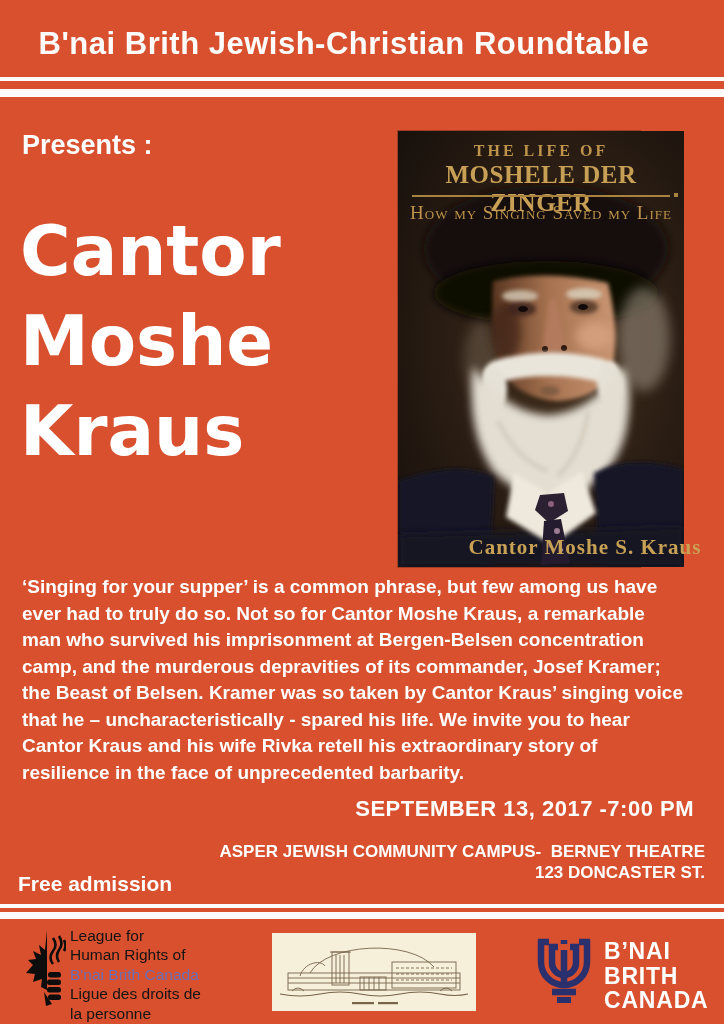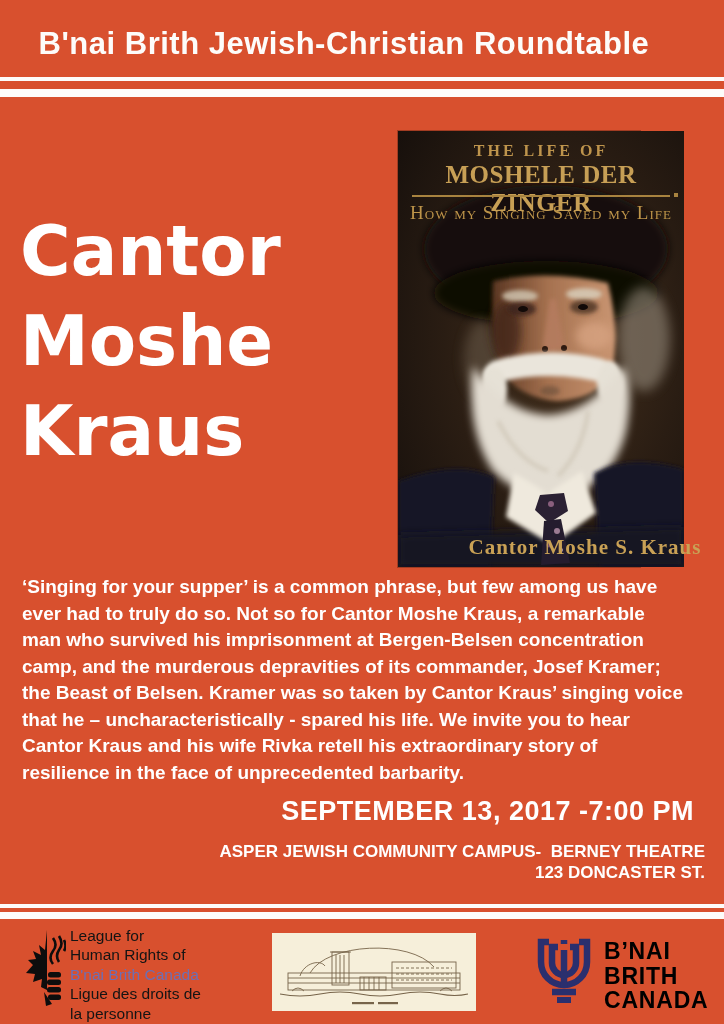--- a/index.html
+++ b/index.html
@@ -25,21 +25,21 @@
     position:absolute;left:20px;top:206px;
     font-family:"DejaVu Sans",sans-serif;
     font-size:69px;font-weight:800;line-height:90px;white-space:pre-line;
   }
   .desc{
     position:absolute;left:22px;top:574px;width:694px;
     font-size:19px;font-weight:700;line-height:26.5px;white-space:pre-line;
   }
   .date{
     position:absolute;right:30px;top:796px;
-    font-size:27px;font-weight:700;letter-spacing:.5px;
+    font-size:22px;font-weight:700;letter-spacing:.5px;
   }
   .venue{
     position:absolute;right:19px;top:841px;text-align:right;
     font-size:17px;font-weight:700;line-height:21px;
   }
   .venue div{white-space:pre;text-align:right;}
   .admission{position:absolute;left:18px;top:872px;font-size:21px;font-weight:700;}
   
   .book{
     position:absolute;left:398px;top:131px;width:242px;height:436px;
@@ -62,34 +62,35 @@
     font-size:15.5px;line-height:19.4px;color:#141414;}
   .league-text .ln{white-space:pre-line;}
   .league-text .brand{color:#6C6FB5;}
   .sketch-box{
     position:absolute;left:272px;top:933px;width:204px;height:78px;
     background:#F6EFDA;
   }
   .bnai{position:absolute;left:528px;top:936px;}
   .bnai svg{position:absolute;left:0;top:0;}
   .bnai-text{
-    position:absolute;left:76px;top:3px;color:#000000;
+    position:absolute;left:76px;top:3px;color:#ffffff;
     font-size:23px;font-weight:700;line-height:24.5px;letter-spacing:.8px;
     white-space:pre-line;
   }
 </style>
 </head>
 <body>
 
 <div class="poster">
 
   <div class="top-title">B'nai Brith Jewish-Christian Roundtable</div>
   <div class="rule rule-top-thin"></div>
   <div class="rule rule-top-thick"></div>
 
+  <div class="presents">Presents :</div>
   <div class="headline">Cantor
 Moshe
 Kraus</div>
 
   <div class="book">
     <svg width="286" height="436" viewBox="0 0 286 436" aria-hidden="true">
       <defs>
         <radialGradient id="bgGlow" cx="58%" cy="48%" r="75%">
           <stop offset="0%" stop-color="#44301d"></stop>
           <stop offset="55%" stop-color="#2a1d13"></stop>
@@ -166,20 +167,21 @@
 the Beast of Belsen. Kramer was so taken by Cantor Kraus’ singing voice
 that he – uncharacteristically - spared his life. We invite you to hear
 Cantor Kraus and his wife Rivka retell his extraordinary story of
 resilience in the face of unprecedented barbarity.</div>
 
   <div class="date">SEPTEMBER 13, 2017 -7:00 PM</div>
   <div class="venue">
     <div>ASPER JEWISH COMMUNITY CAMPUS-  BERNEY THEATRE</div>
     <div>123 DONCASTER ST.</div>
   </div>
+  <div class="admission">Free admission</div>
 
   <div class="rule rule-bottom-thin"></div>
   <div class="rule rule-bottom-thick"></div>
 
   <div class="league">
     <svg width="40" height="84" viewBox="0 0 40 84" aria-hidden="true">
       <path fill="#0d0d0d" d="M21,2 L21,62 L15,59 L16,51 L7,54 L9,46 L0,45 L7,37 L2,32 L10,31 L7,23 L15,27 L13,17 L19,22 Z"></path>
       <path d="M27,10 q5,7 0,13 q-5,7 0,13 M33,8 q5,8 0,14 q-4,6 0,12 M38,12 q3,6 0,11" stroke="#0d0d0d" stroke-width="2.6" fill="none"></path>
       <rect x="22" y="44" width="13" height="5.5" rx="2.5" fill="#0d0d0d"></rect>
       <rect x="21" y="51.5" width="14" height="5.5" rx="2.5" fill="#0d0d0d"></rect>

